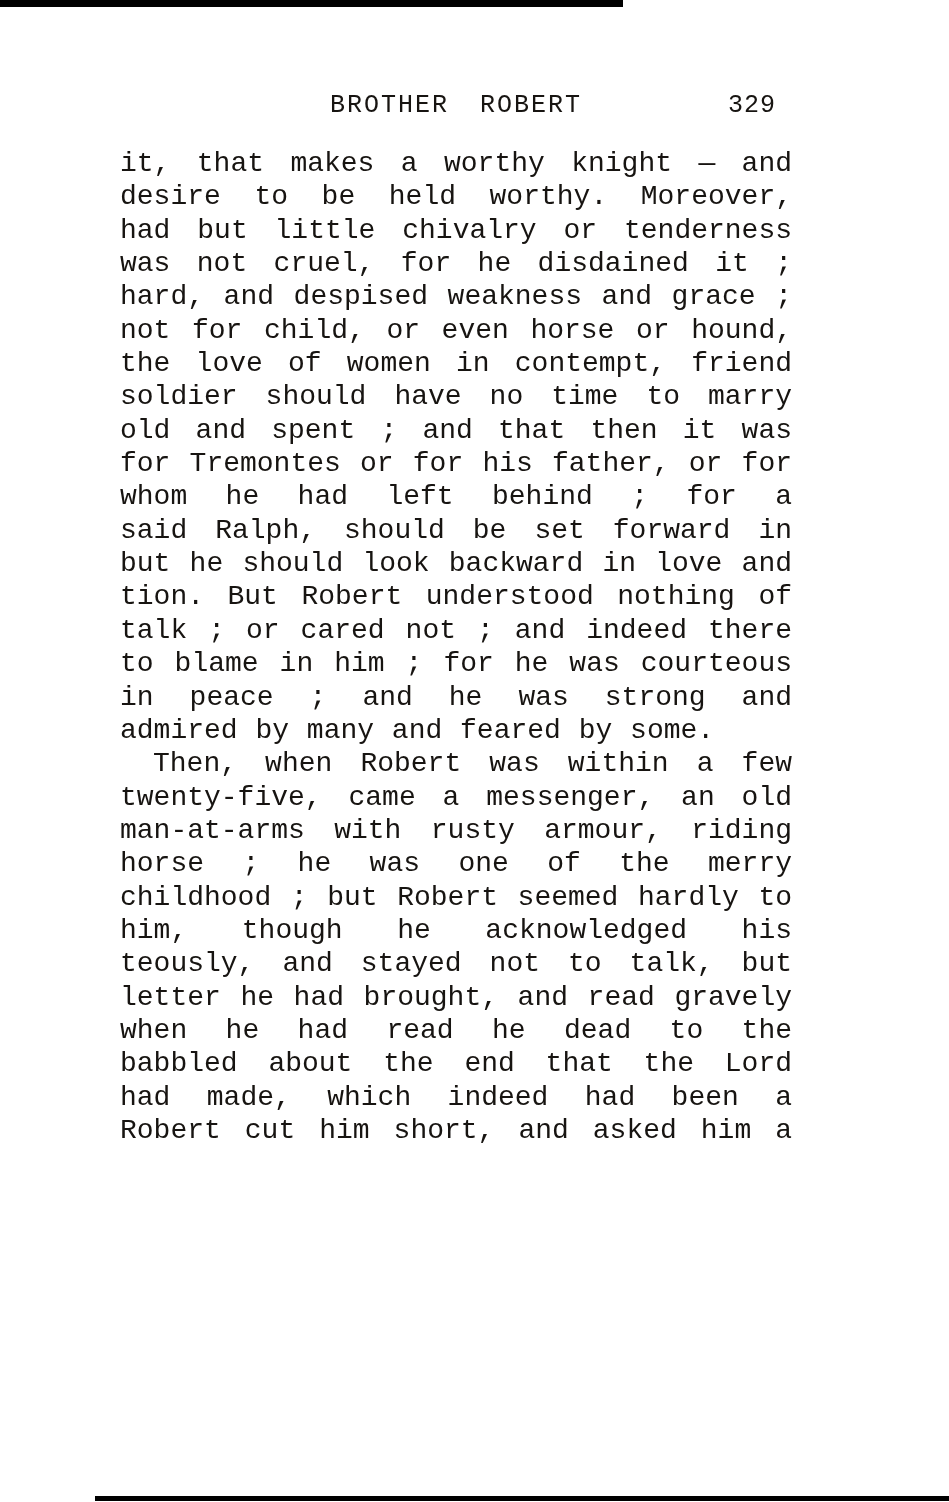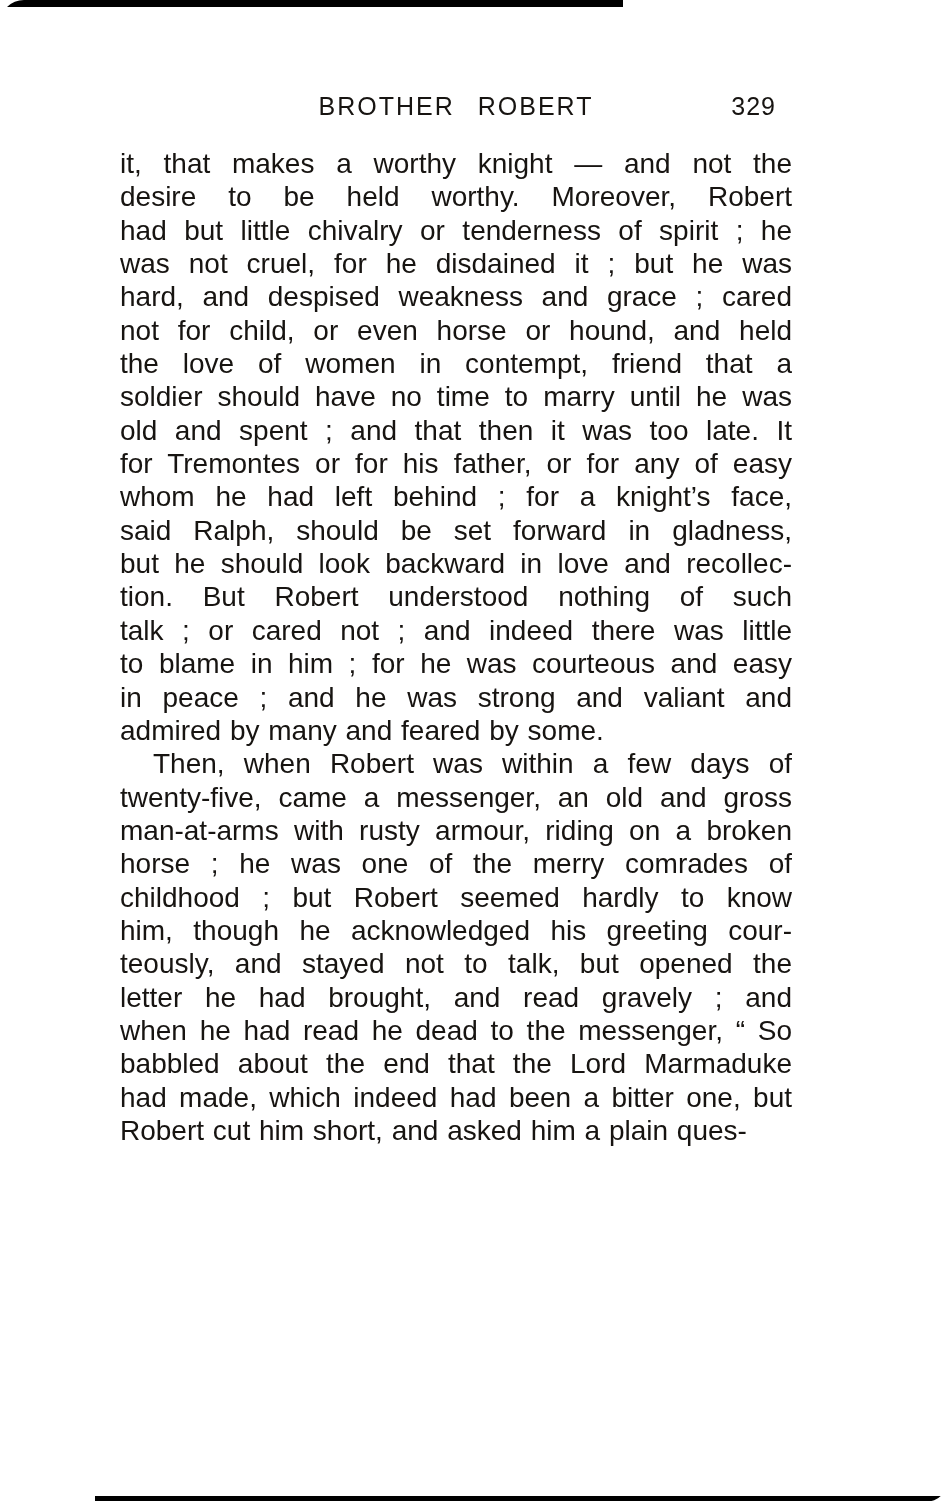--- a/index.html
+++ b/index.html
@@ -6,23 +6,22 @@
     margin: 0;
     padding: 0;
     background: #ffffff;
   }
   .page {
     position: relative;
     width: 949px;
     height: 1502px;
     background: #ffffff;
     color: #171411;
-    font-family: Liberation Sans, sans-serif;
+    font-family: Liberation Mono, monospace;
     overflow: hidden;
-    border-radius: 24px;
   }
   
   .scan-bar-top {
     position: absolute;
     left: 0;
     top: 0;
     width: 623px;
     height: 7px;
     background: #000000;
   }

